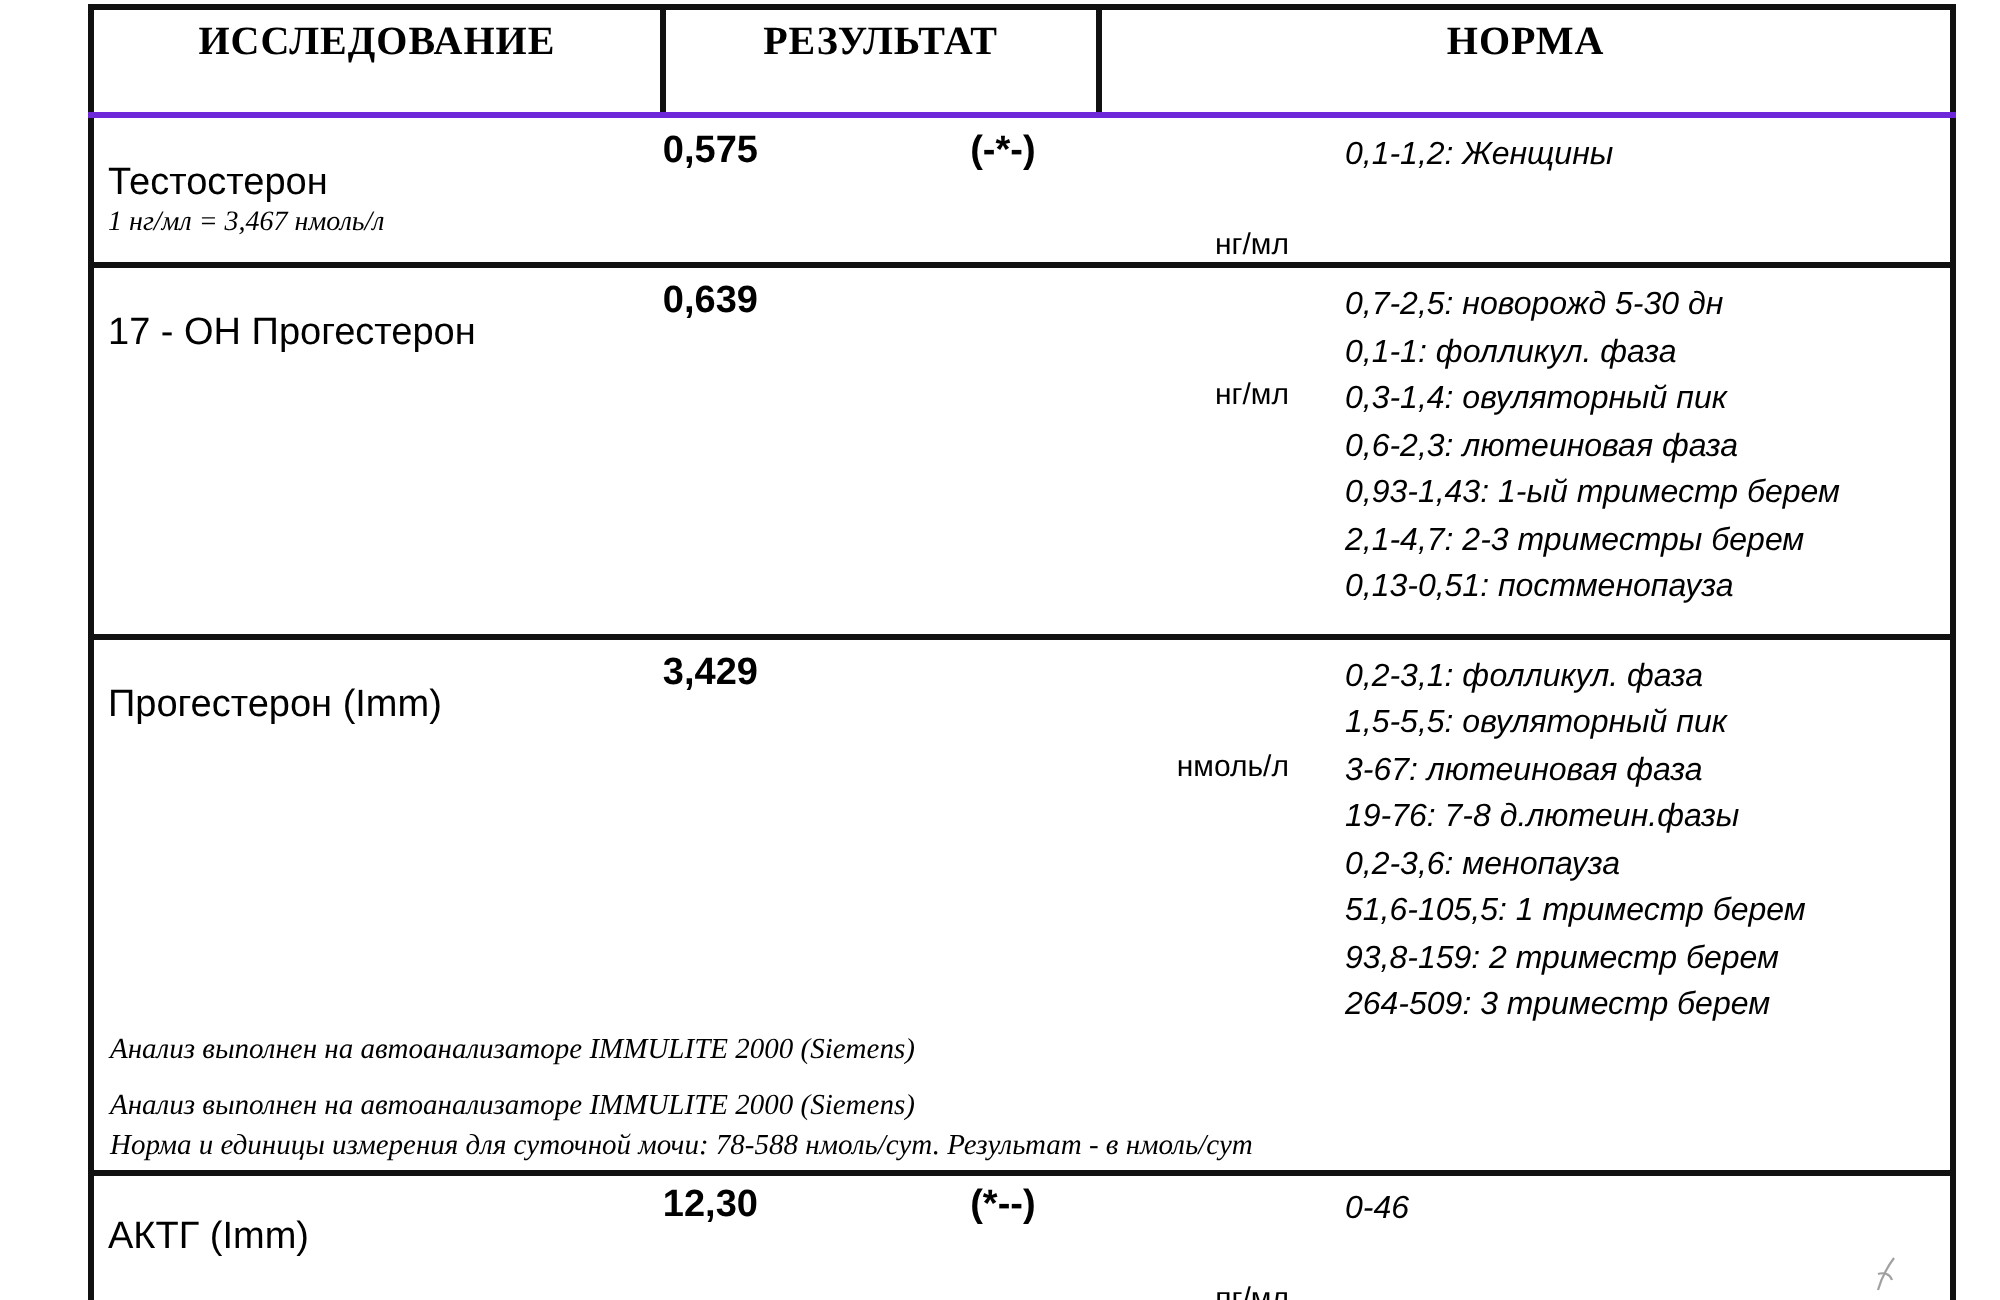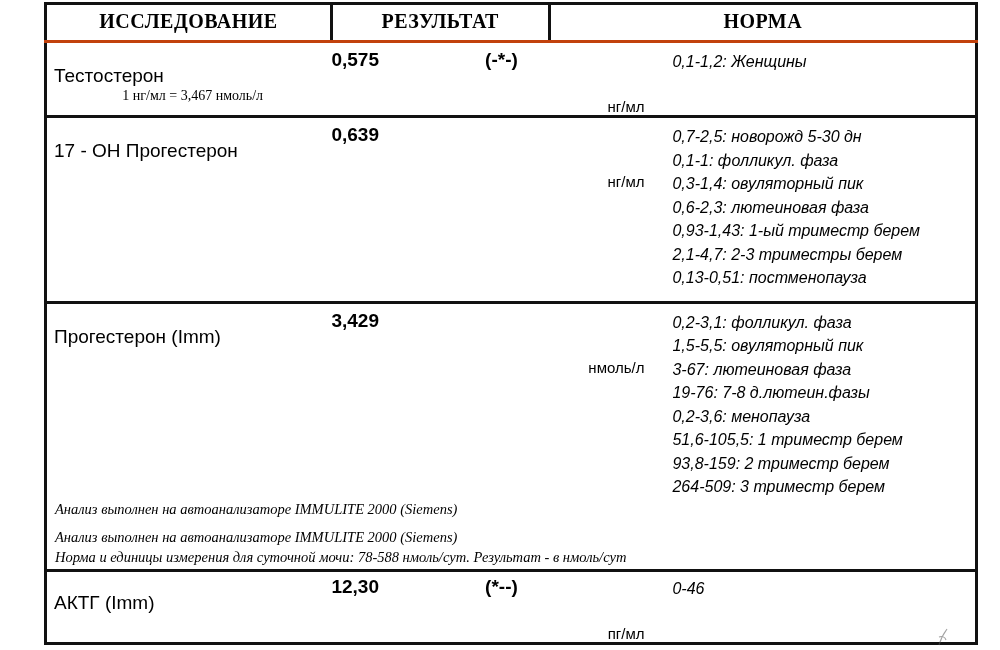--- a/index.html
+++ b/index.html
@@ -31,26 +31,26 @@
     border-collapse: collapse;
     table-layout: fixed;
     border-left: 3px solid #111;
     border-right: 3px solid #111;
     border-top: 3px solid #111;
     border-bottom: 3px solid #111;
   }
 
   
   .hdr-cell {
-    border-bottom: 3px solid #c2410c;
+    border-bottom: 3px solid #6d28d9;
     text-align: center;
     font-family: "Liberation Serif", serif;
     font-size: 20px;
     letter-spacing: 0.5px;
-    padding: 5px 0 7px 0;
+    padding: 5px 0 23px 0;
     white-space: nowrap;
   }
   .hdr-cell.div-right { border-right: 3px solid #111; }
 
   
   .row > td {
     vertical-align: top;
     padding: 0;
   }
   .row.sep > td { border-top: 3px solid #111; }
@@ -60,25 +60,25 @@
   .test-name {
     font-family: "Liberation Sans", sans-serif;
     font-size: 19px;
     white-space: nowrap;
     padding-top: 6px;
     margin-top: 16px;
   }
 
   .subnote {
     font-family: "Liberation Serif", serif;
+    font-style: italic;
     font-size: 14px;
     white-space: nowrap;
     padding-top: 1px;
     padding-bottom: 3px;
-    text-align: center;
   }
 
   .footnote {
     font-family: "Liberation Serif", serif;
     font-style: italic;
     font-size: 14.5px;
     white-space: nowrap;
     padding: 1px 0 2px 7px;
   }
 

